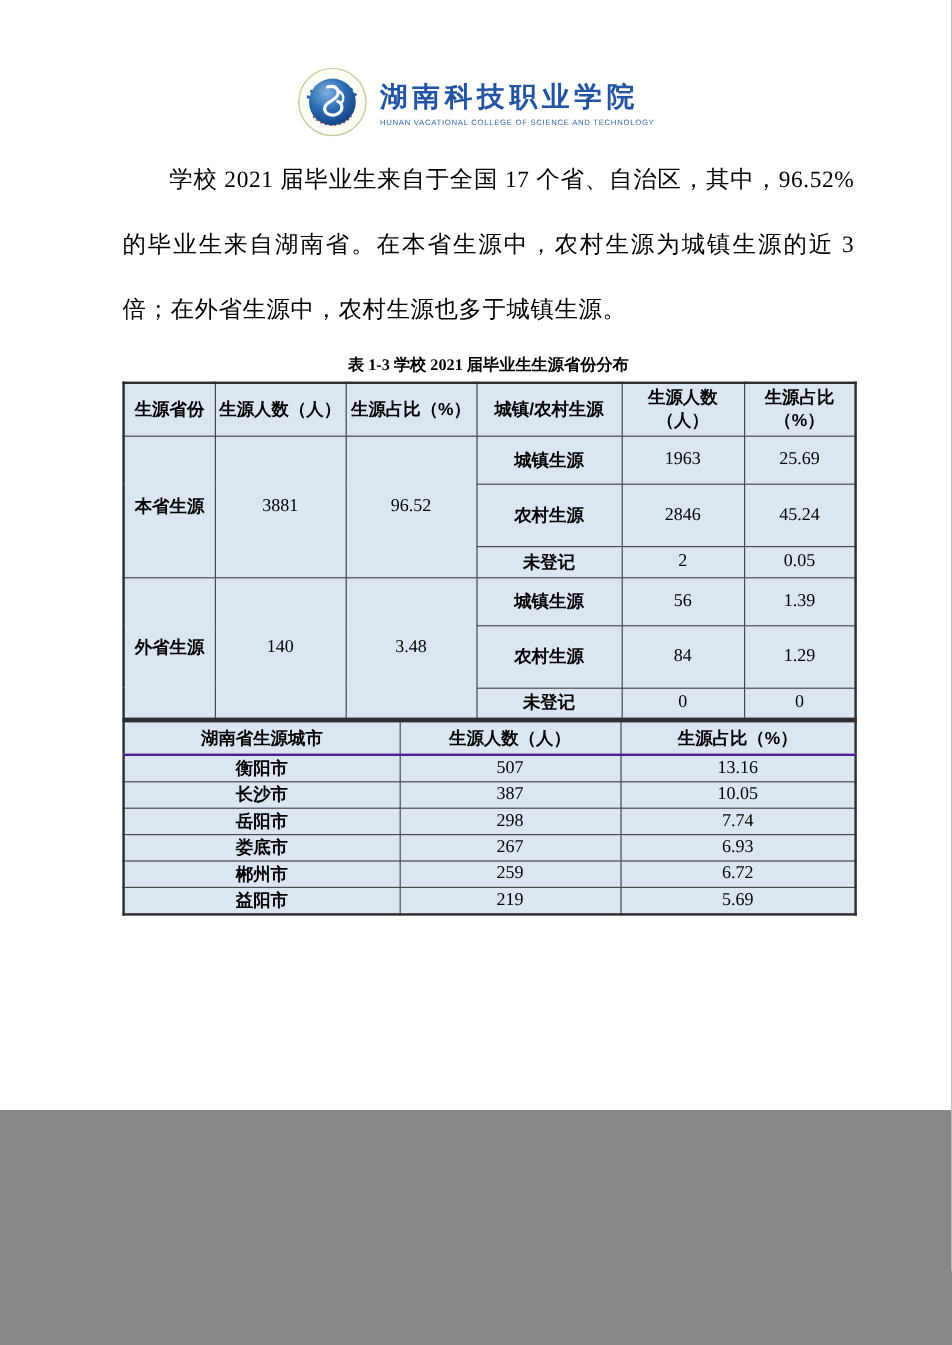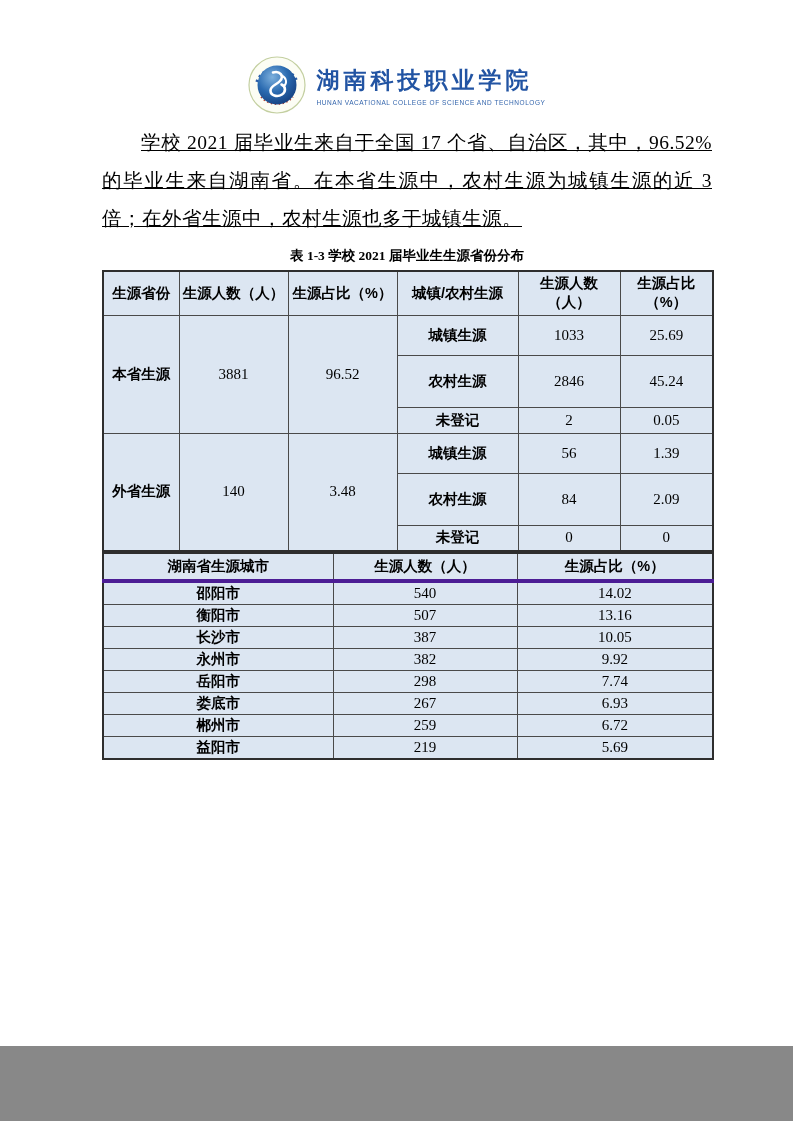--- a/index.html
+++ b/index.html
@@ -1,54 +1,54 @@
 <!DOCTYPE html>
 <html><head>
 <meta charset="utf-8">
 <style>
   * { margin:0; padding:0; box-sizing:border-box; }
   html,body { background:#888; }
   .page {
-    width:793px; height:1046px; background:#ffffff; margin:0 auto;
+    width:793px; height:925px; background:#ffffff; margin:0 auto;
     font-family:"Liberation Serif","DejaVu Serif",serif; color:#000;
     overflow:hidden; position:relative;
   }
   .content { padding:0 81px 0 102px; }
 
   
   .logo-row { display:flex; justify-content:center; align-items:center; gap:11px; padding-top:56px; }
   .logo-text { display:flex; flex-direction:column; align-items:flex-start; }
   .logo-zh { font-size:23px; font-weight:bold; color:#2254a3; letter-spacing:4px;
              font-family:"Liberation Serif","DejaVu Serif",serif; }
   .logo-en { font-size:6.5px; color:#3566ad; letter-spacing:0.55px; margin-top:3px;
              font-family:"Liberation Sans","DejaVu Sans",sans-serif; }
 
   
-  .para { font-size:19.5px; line-height:38px; text-align:justify; text-indent:2em;
-          letter-spacing:0.5px;text-decoration:underline; }
+  .para { font-size:19.5px; line-height:54px; text-align:justify; text-indent:2em;
+          letter-spacing:0.5px; }
   .para.p1 { margin-top:10px; }
   .para.p2 { margin-top:12px; }
 
   
   .tcaption { text-align:center; font-weight:bold; font-size:13.5px; }
   .tcaption.c1 { margin:9px 0 5px; }
   .tcaption.c2 { margin:11px 0 5px; }
 
   
   table { border-collapse:collapse; width:610px; background:#dce6f2; table-layout:fixed; }
   th, td { border:1px solid #4a4a4a; text-align:center; vertical-align:middle; padding:1px 2px; }
   table.t1, table.t2 { border:2px solid #2e2e2e; }
   th { font-family:"Liberation Sans","DejaVu Sans",sans-serif; font-weight:bold; font-size:14.5px; }
   td.lbl { font-family:Liberation Serif, serif; font-weight:bold; font-size:14.5px; }
   td.num { font-family:"Liberation Serif","DejaVu Serif",serif; font-size:15px; }
   .t1 tr.hrow  { height:44px; }
   .t1 tr.rA    { height:40px; }
   .t1 tr.rB    { height:52px; }
   .t1 tr.rC    { height:26px; }
-  .t2 tr.hrow  { height:28px; border-bottom:4px solid #4c1d95; }
+  .t2 tr.hrow  { height:28px; border-bottom:2px solid #4c1d95; }
   .t2 tbody tr { height:21px; }
 
   .page-num { text-align:center; font-size:13px; margin-top:4px; }
 </style>
 </head>
 <body>
 
 <div class="page">
 
   <div class="logo-row">
@@ -97,21 +97,21 @@
           <th>生源人数（人）</th>
           <th>生源占比（%）</th>
         </tr>
       </thead>
       <tbody>
         <tr class="rA">
           <td class="lbl" rowspan="3">本省生源</td>
           <td class="num" rowspan="3">3881</td>
           <td class="num" rowspan="3">96.52</td>
           <td class="lbl">城镇生源</td>
-          <td class="num">1033</td>
+          <td class="num">1963</td>
           <td class="num">25.69</td>
         </tr>
         <tr class="rB">
           <td class="lbl">农村生源</td>
           <td class="num">2846</td>
           <td class="num">45.24</td>
         </tr>
         <tr class="rC">
           <td class="lbl">未登记</td>
           <td class="num">2</td>
@@ -121,21 +121,21 @@
           <td class="lbl" rowspan="3">外省生源</td>
           <td class="num" rowspan="3">140</td>
           <td class="num" rowspan="3">3.48</td>
           <td class="lbl">城镇生源</td>
           <td class="num">56</td>
           <td class="num">1.39</td>
         </tr>
         <tr class="rB">
           <td class="lbl">农村生源</td>
           <td class="num">84</td>
-          <td class="num">2.09</td>
+          <td class="num">1.29</td>
         </tr>
         <tr class="rC">
           <td class="lbl">未登记</td>
           <td class="num">0</td>
           <td class="num">0</td>
         </tr>
       </tbody>
     </table>
 
 
@@ -148,38 +148,28 @@
       </colgroup>
       <thead>
         <tr class="hrow">
           <th>湖南省生源城市</th>
           <th>生源人数（人）</th>
           <th>生源占比（%）</th>
         </tr>
       </thead>
       <tbody>
         <tr>
-          <td class="lbl">邵阳市</td>
-          <td class="num">540</td>
-          <td class="num">14.02</td>
-        </tr>
-        <tr>
           <td class="lbl">衡阳市</td>
           <td class="num">507</td>
           <td class="num">13.16</td>
         </tr>
         <tr>
           <td class="lbl">长沙市</td>
           <td class="num">387</td>
           <td class="num">10.05</td>
-        </tr>
-        <tr>
-          <td class="lbl">永州市</td>
-          <td class="num">382</td>
-          <td class="num">9.92</td>
         </tr>
         <tr>
           <td class="lbl">岳阳市</td>
           <td class="num">298</td>
           <td class="num">7.74</td>
         </tr>
         <tr>
           <td class="lbl">娄底市</td>
           <td class="num">267</td>
           <td class="num">6.93</td>

